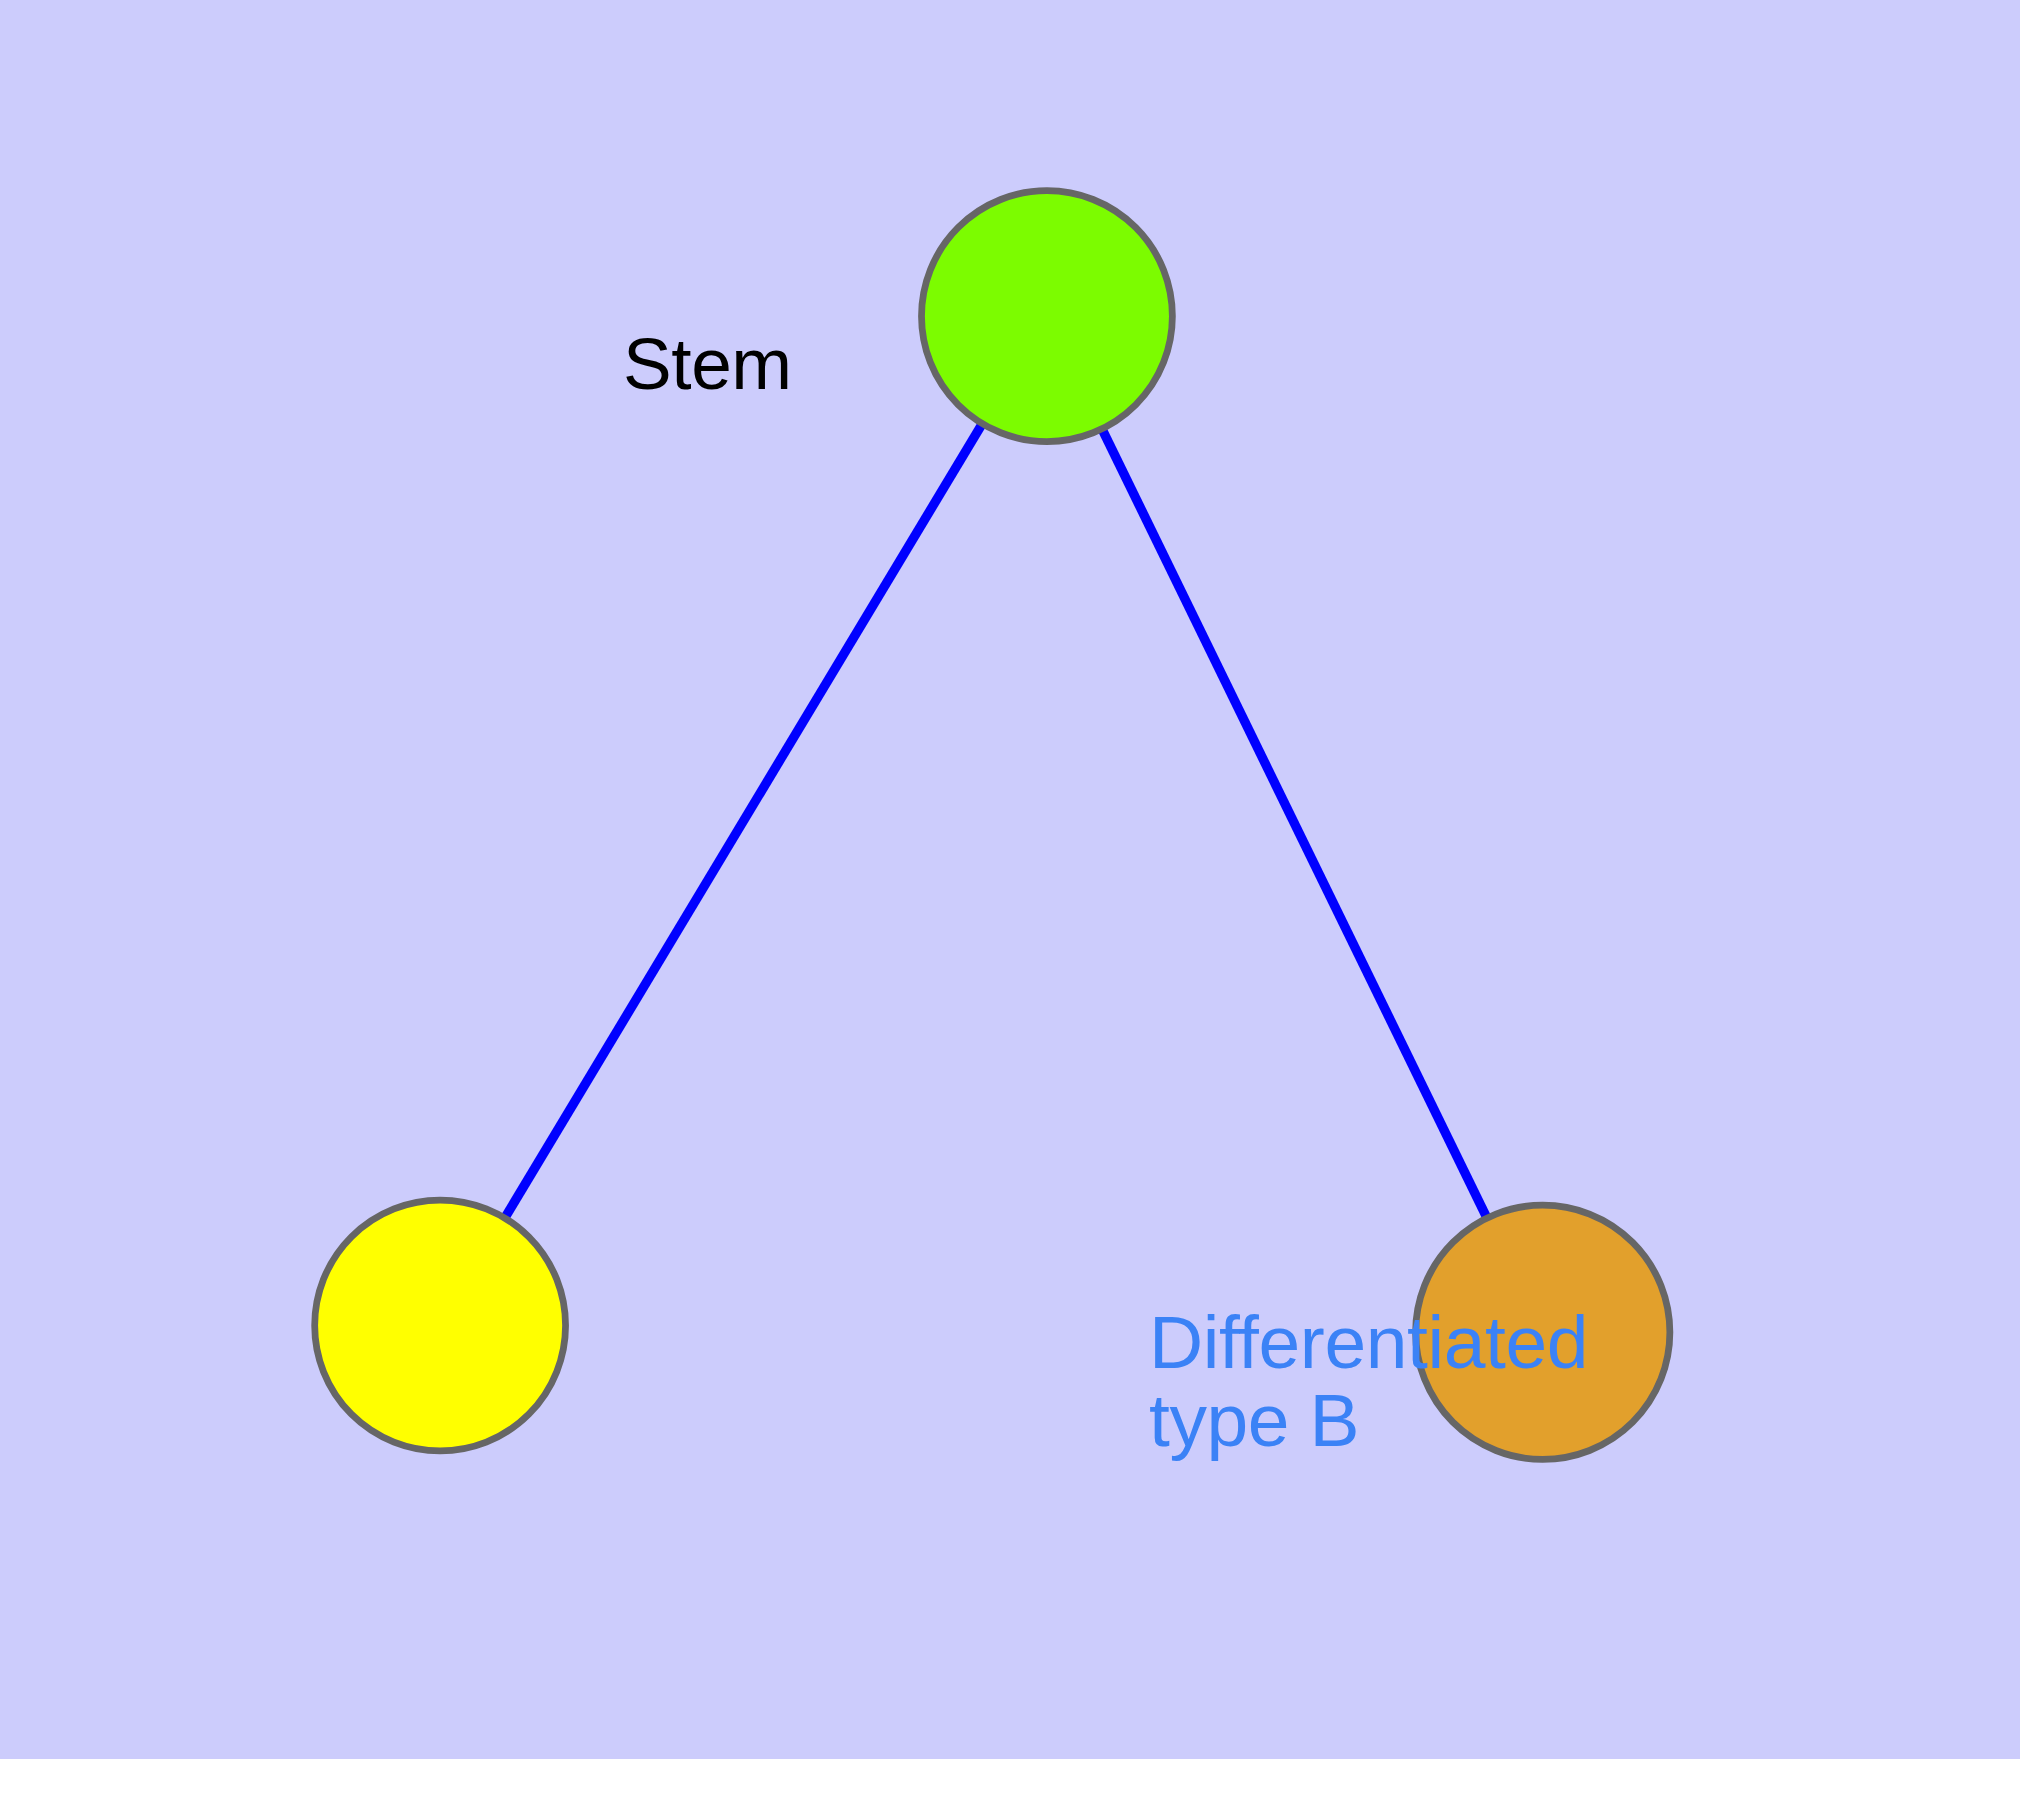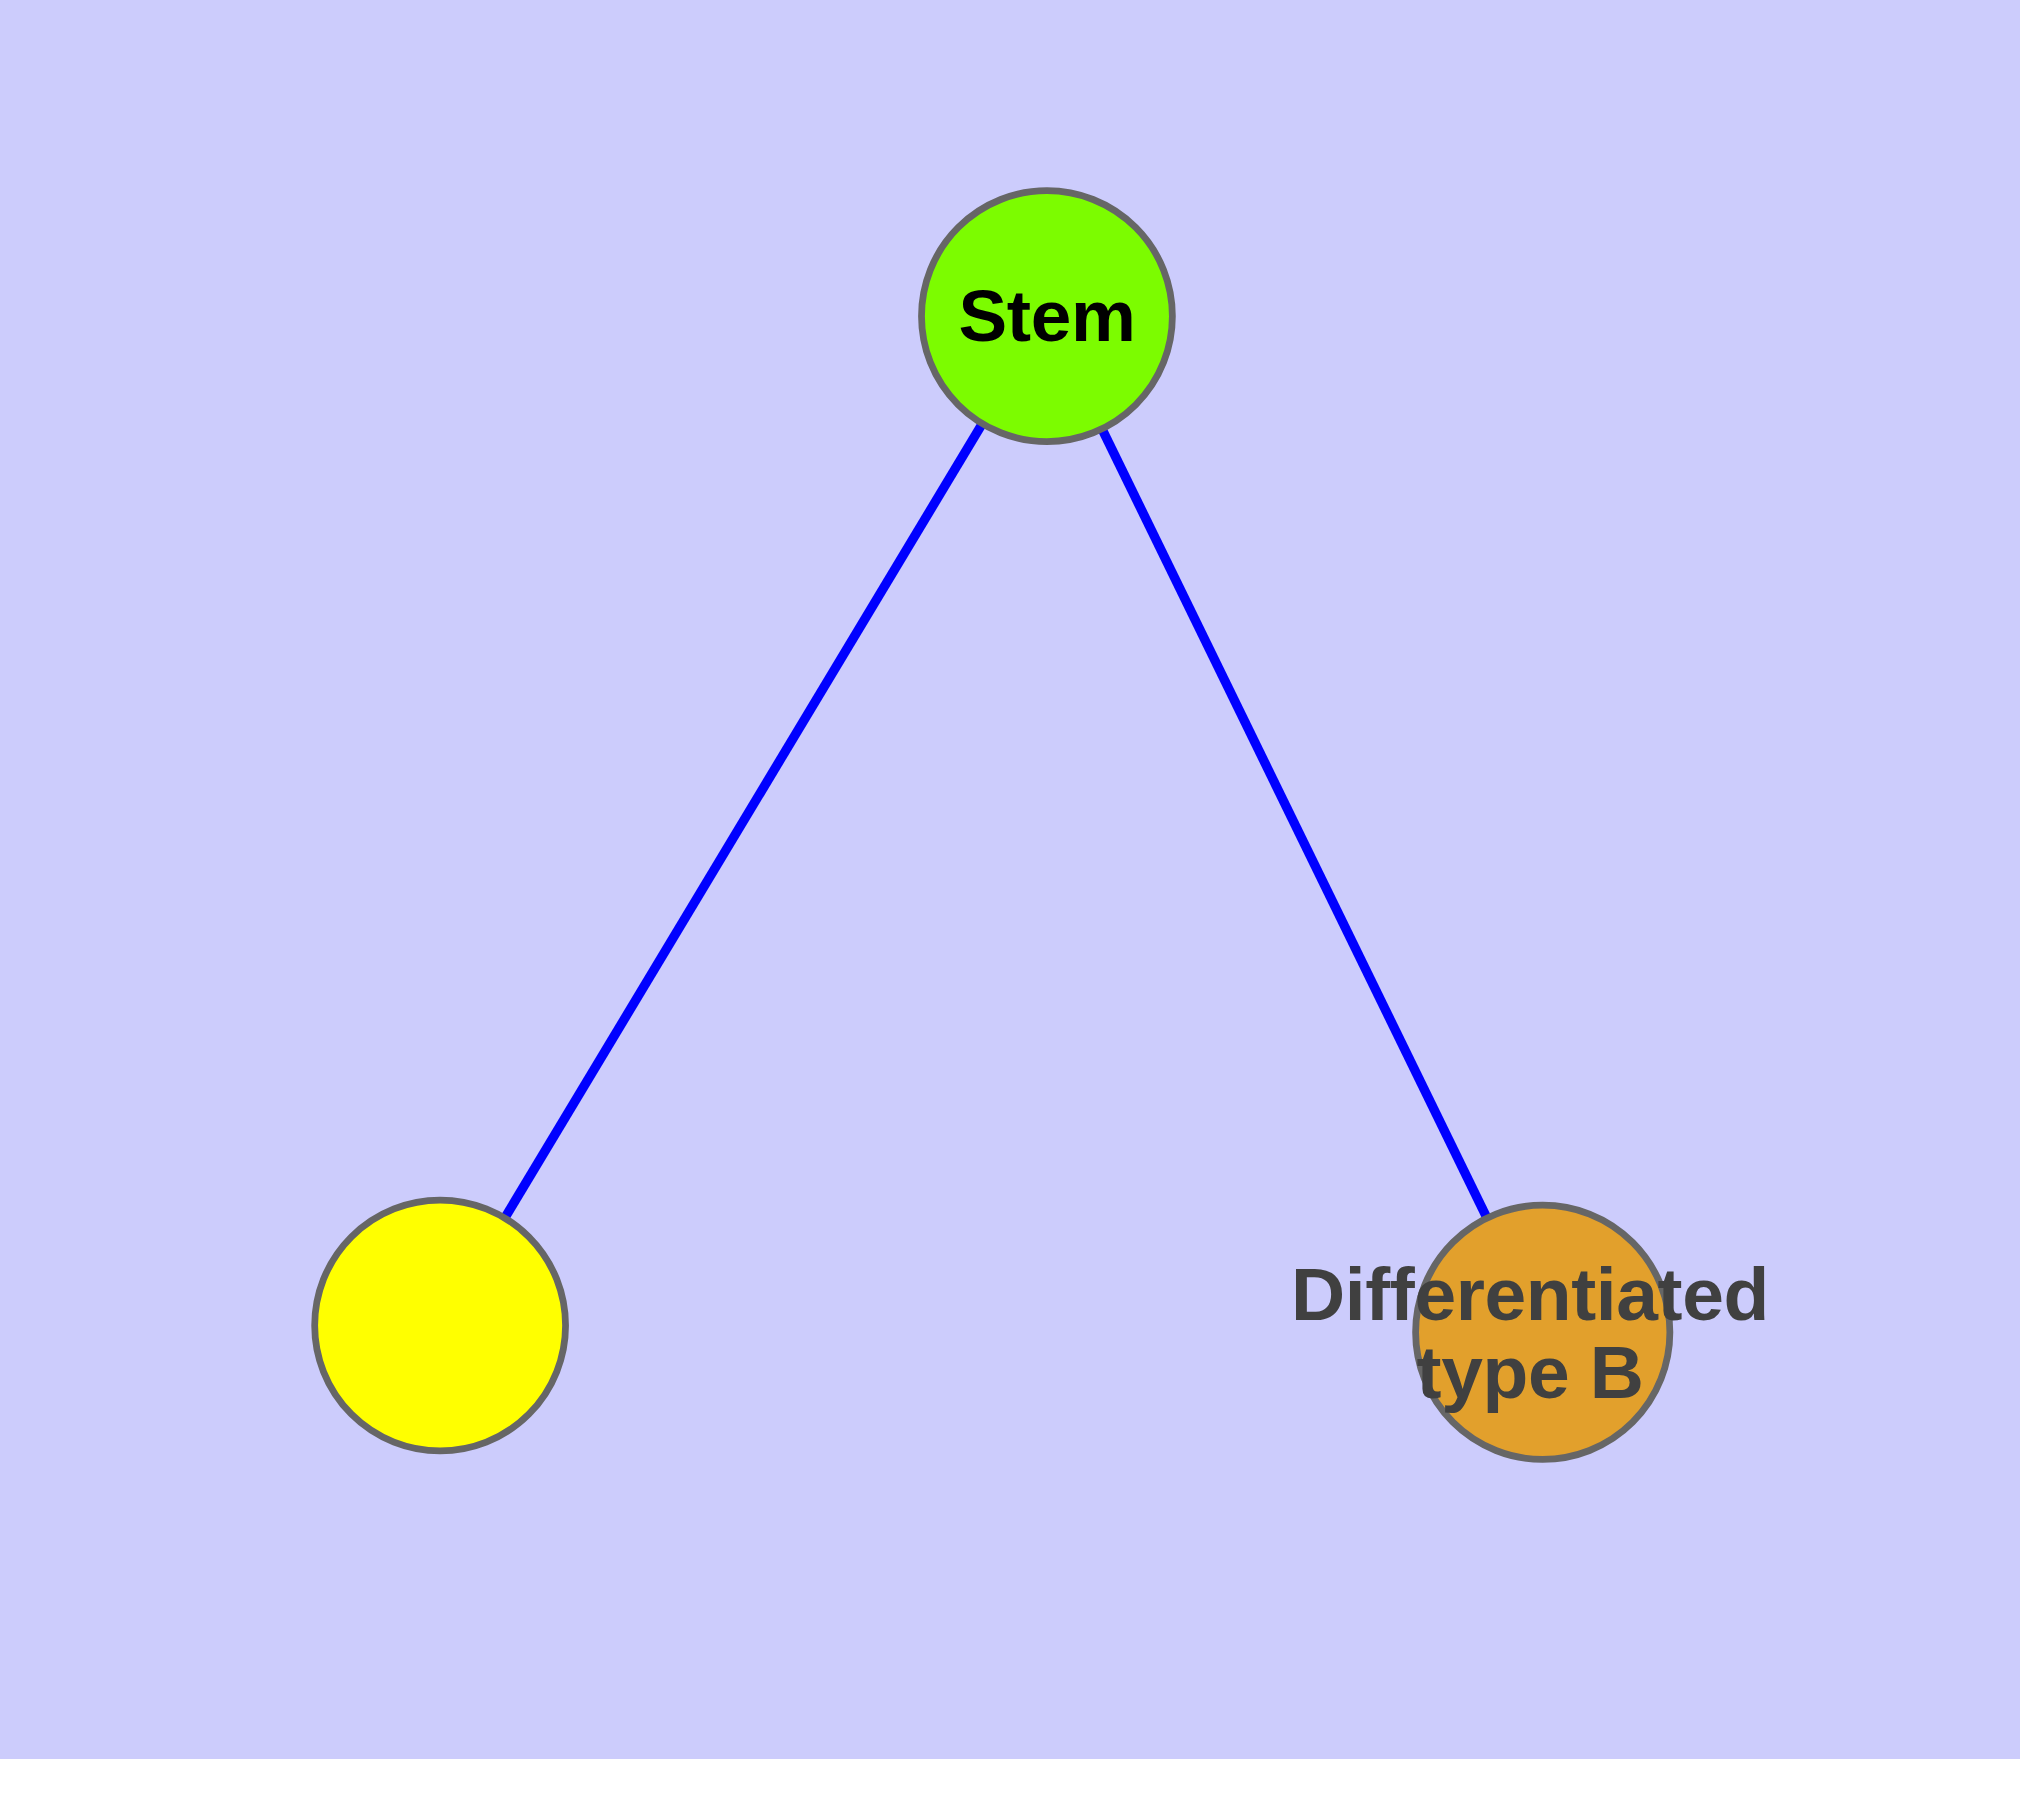--- a/index.html
+++ b/index.html
@@ -28,27 +28,27 @@
   }
   #graph-svg {
     position: absolute;
     left: 0;
     top: 0;
     width: 2021px;
     height: 1812px;
   }
   .node-label {
     position: absolute;
-    text-align: center;
-    font-weight: bold;
+    font-weight: normal;
     color: #000000;
     line-height: 1.04;
     white-space: pre;
     pointer-events: none;
     letter-spacing: -0.4px;
+    margin-top: 48px;
   }
   #label-stem {
     font-size: 73px;
     left: 623px;
     top: 271px;
     width: 848px;
   }
   #label-diff-a {
     font-size: 75px;
     left: 16px;
@@ -77,17 +77,17 @@
     <g>
       <circle cx="519" cy="1564" r="148" fill="#ffff00" stroke="#666666" stroke-width="8"></circle>
       <circle cx="1820" cy="1572" r="150" fill="#e2a02c" stroke="#666666" stroke-width="8"></circle>
       <circle cx="1235" cy="373" r="148" fill="#7cfc00" stroke="#666666" stroke-width="8"></circle>
     </g>
   </svg>
 
   <div class="node-label" id="label-stem" style="color: rgb(0, 0, 0); left: 623px; top: 278px;">Stem</div>
 
 
-  <div class="node-label" id="label-diff-b" style="color: #404040; left: 1106px; top: 1255px;"><span>Differentiated</span>
+  <div class="node-label" id="label-diff-b" style="color: #3b82f6; left: 1149px; top: 1255px;"><span>Differentiated</span>
 <span>type B</span></div>
 
 </div>
 
 
 </body></html>

